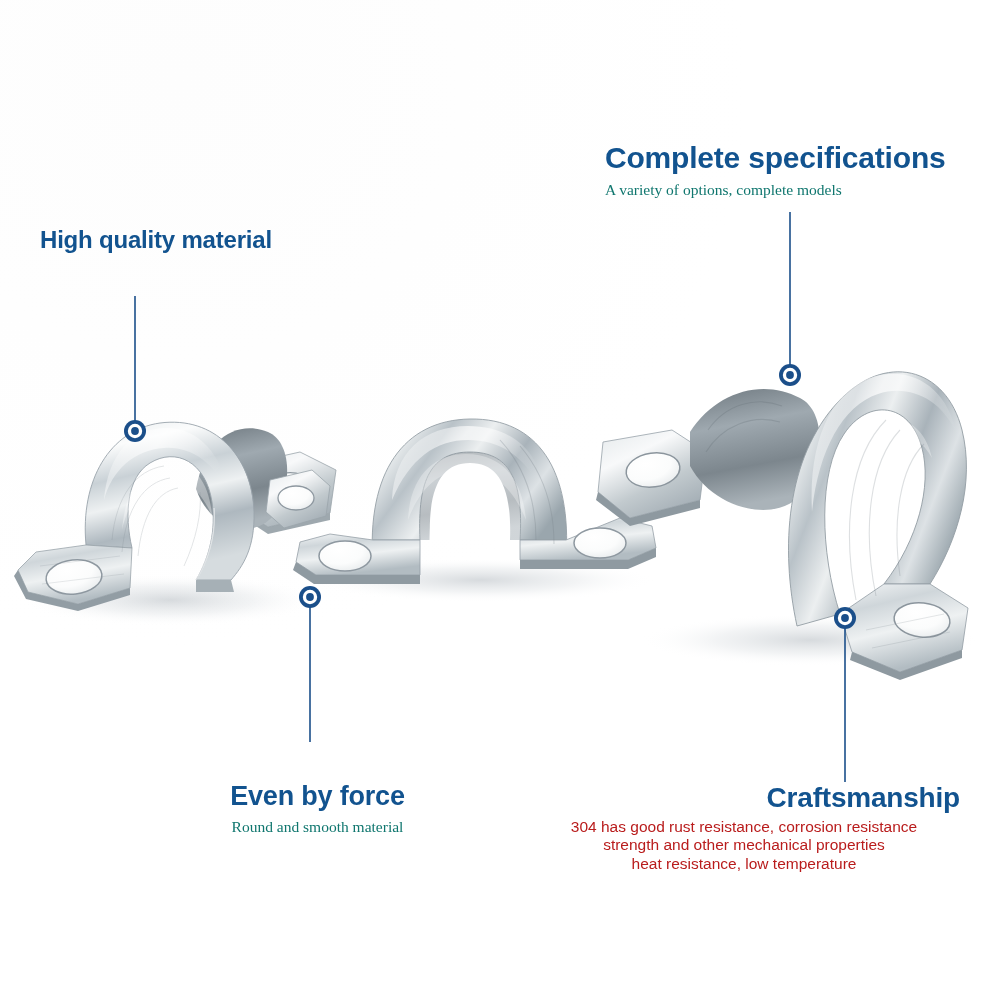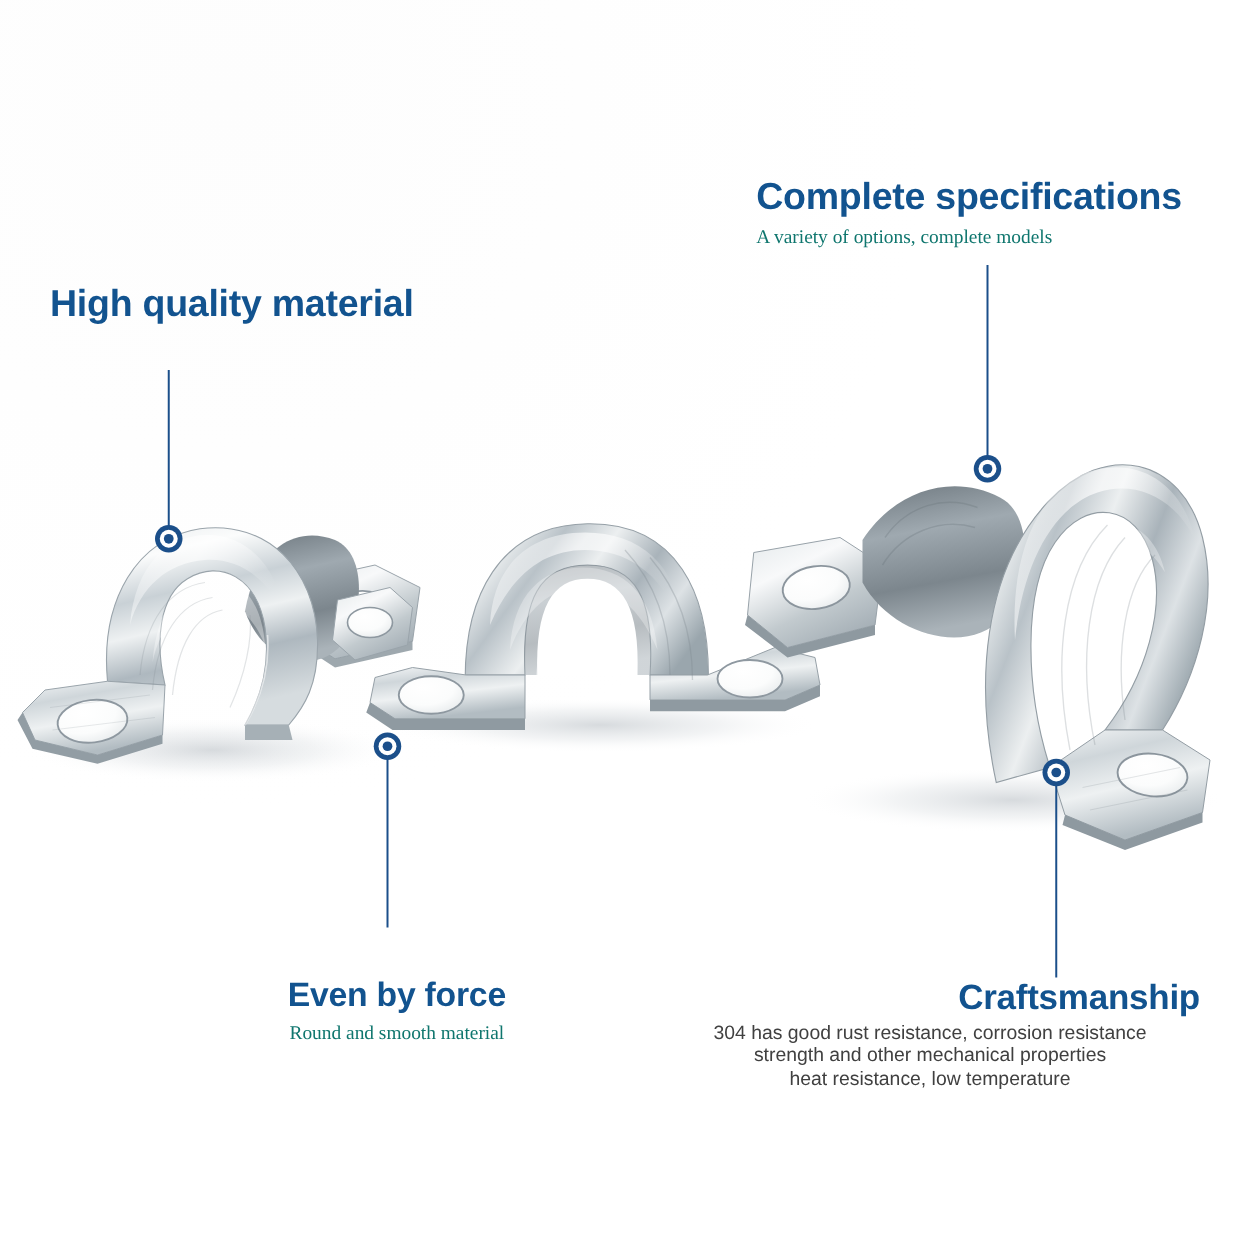--- a/index.html
+++ b/index.html
@@ -35,26 +35,26 @@
     letter-spacing: -0.2px;
     white-space: nowrap;
     line-height: 1.04;
   }
   .callout .c-sub {
     color: #0f766e;
     white-space: nowrap;
     line-height: 1.26;
     font-family: Liberation Serif, serif;
   }
-  .callout .c-sub-multi { color: #404040; line-height: 1.18; }
+  .callout .c-sub-multi { color: #b91c1c; line-height: 1.18; }
   .c-sub-multi div { white-space: nowrap; }
 
   
   #callout-material { left: 40px; top: 228px; text-align: left; }
-  #callout-material .c-title { font-size: 30px; }
+  #callout-material .c-title { font-size: 24px; }
   #callout-material .c-sub { font-size: 15.5px; margin-top: 7px; }
 
   #callout-specs { left: 605px; top: 142px; width: 345px; }
   #callout-specs .c-title { font-size: 30px; }
   #callout-specs .c-sub { font-size: 15.5px; margin-top: 7px; }
 
   #callout-force { left: 175px; top: 736px; width: 285px; text-align: center; margin-top: 46px; }
   #callout-force .c-title { font-size: 27px; }
   #callout-force .c-sub { font-size: 15.5px; margin-top: 7px; }
 

